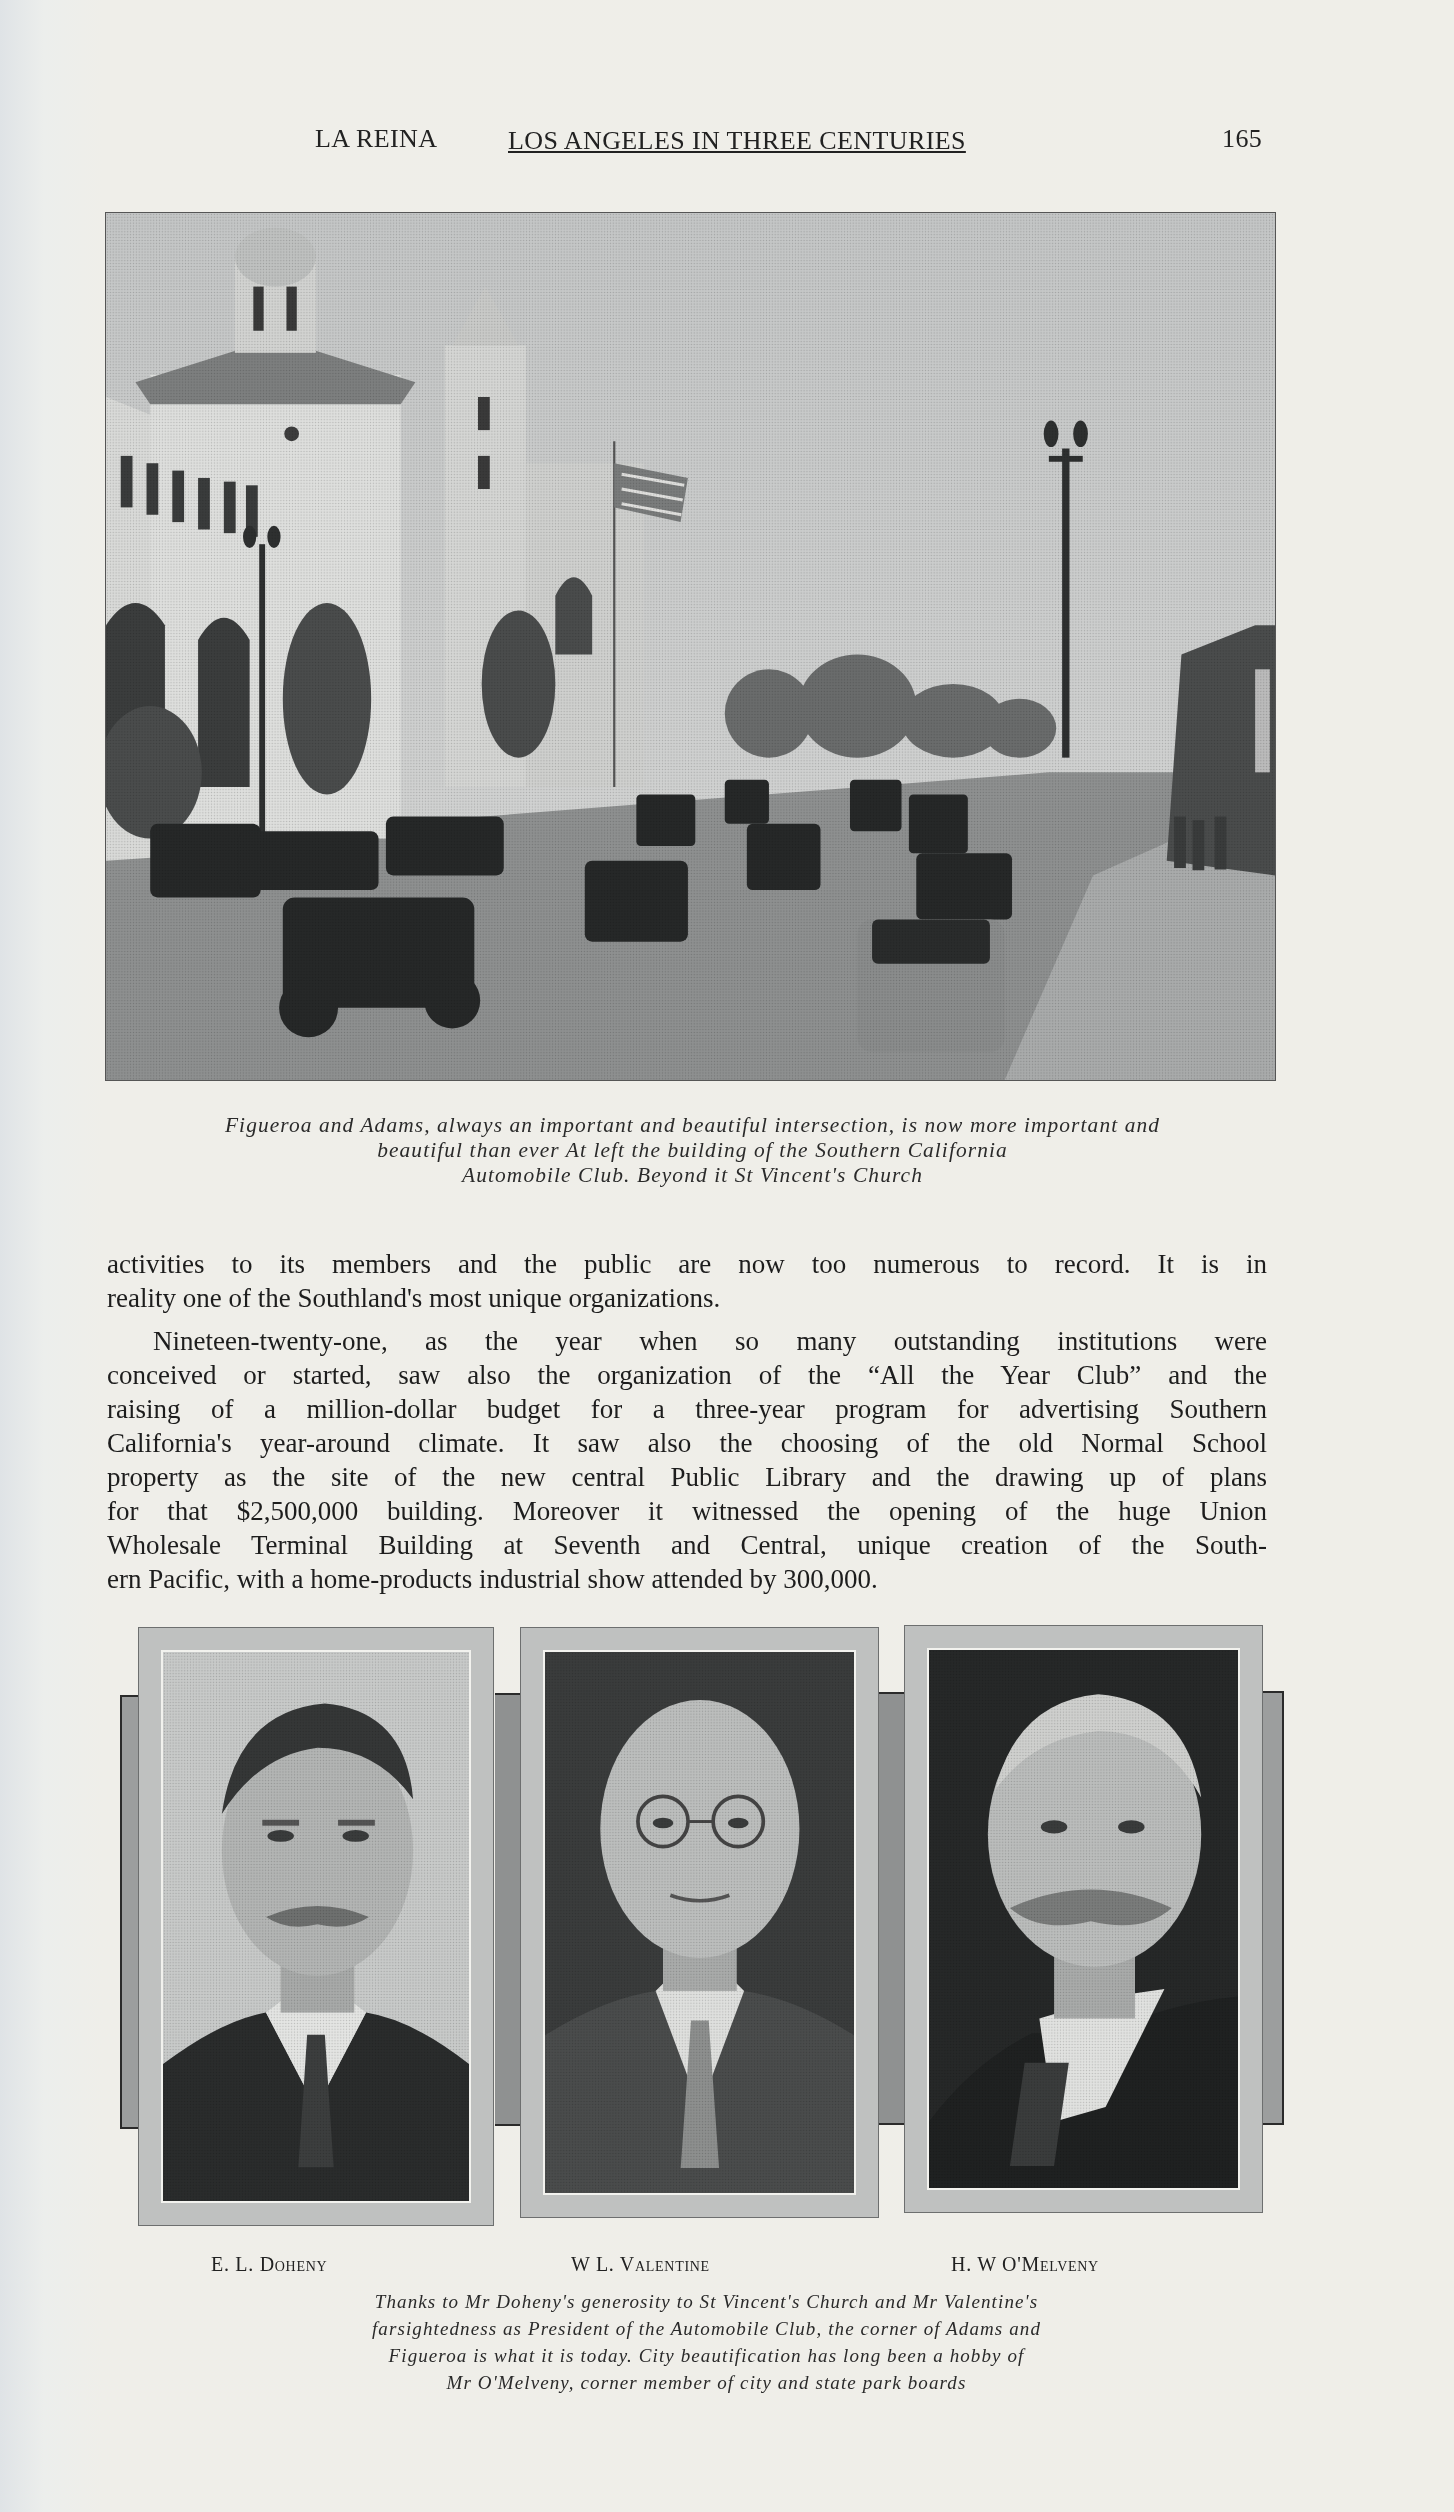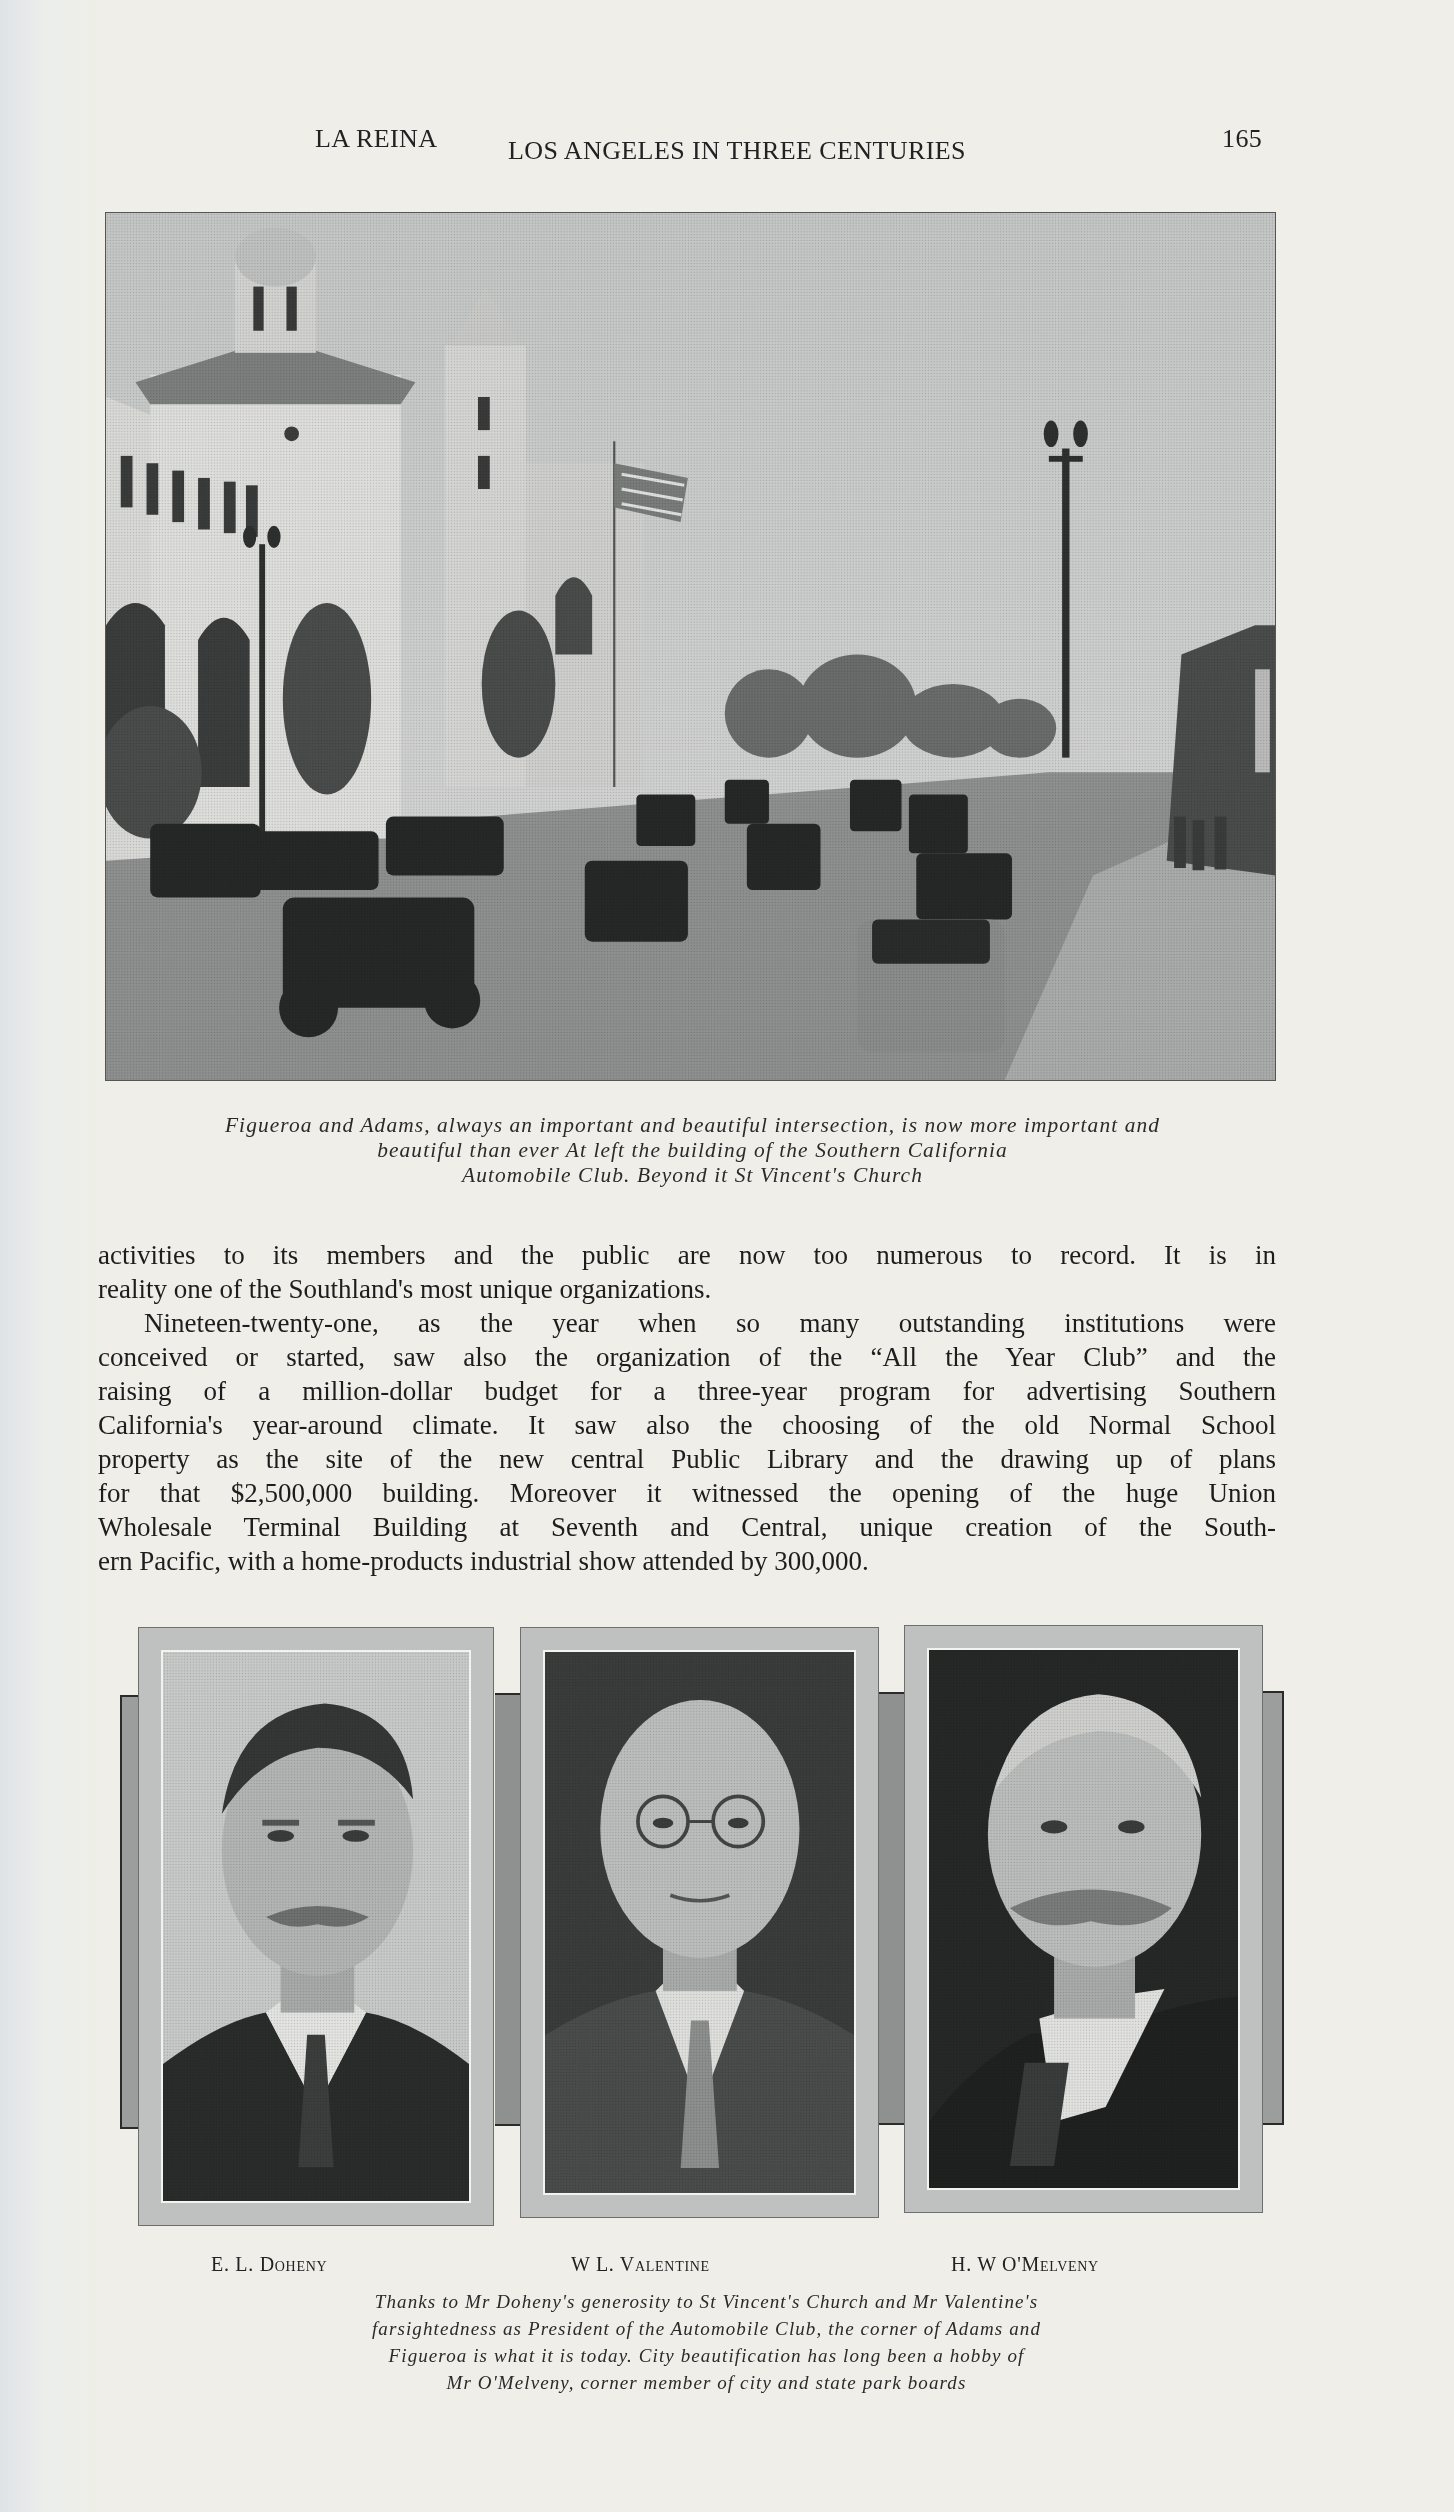--- a/index.html
+++ b/index.html
@@ -22,21 +22,21 @@
       position: absolute;
       top: 124px;
       left: 0;
       width: 1343px;
       height: 37px;
       font-size: 26px;
       letter-spacing: 0.4px;
       color: #222;
     }
     .rh-book { position: absolute; left: 315px; top: 0; }
-    .rh-title { position: absolute; left: 508px; top: 12px; }
+    .rh-title { position: absolute; left: 508px; top: 2px; text-decoration: underline; }
     .rh-page { position: absolute; left: 1222px; top: 0; }
 
     
     .main-photo {
       position: absolute;
       left: 105px;
       top: 212px;
       width: 1169px;
       height: 867px;
       overflow: hidden;
@@ -70,21 +70,21 @@
       position: absolute;
       left: 98px;
       width: 1178px;
       top: 1238px;
       font-size: 27px;
       line-height: 34px;
       color: #1d1d1d;
       text-align: justify;
     }
     .body-text p {
-      margin: 0;
+      margin: 9px;
     }
     .body-text .line {
       display: block;
       text-align: justify;
       text-align-last: justify;
       white-space: nowrap;
     }
     .body-text .line.last {
       text-align-last: left;
     }

